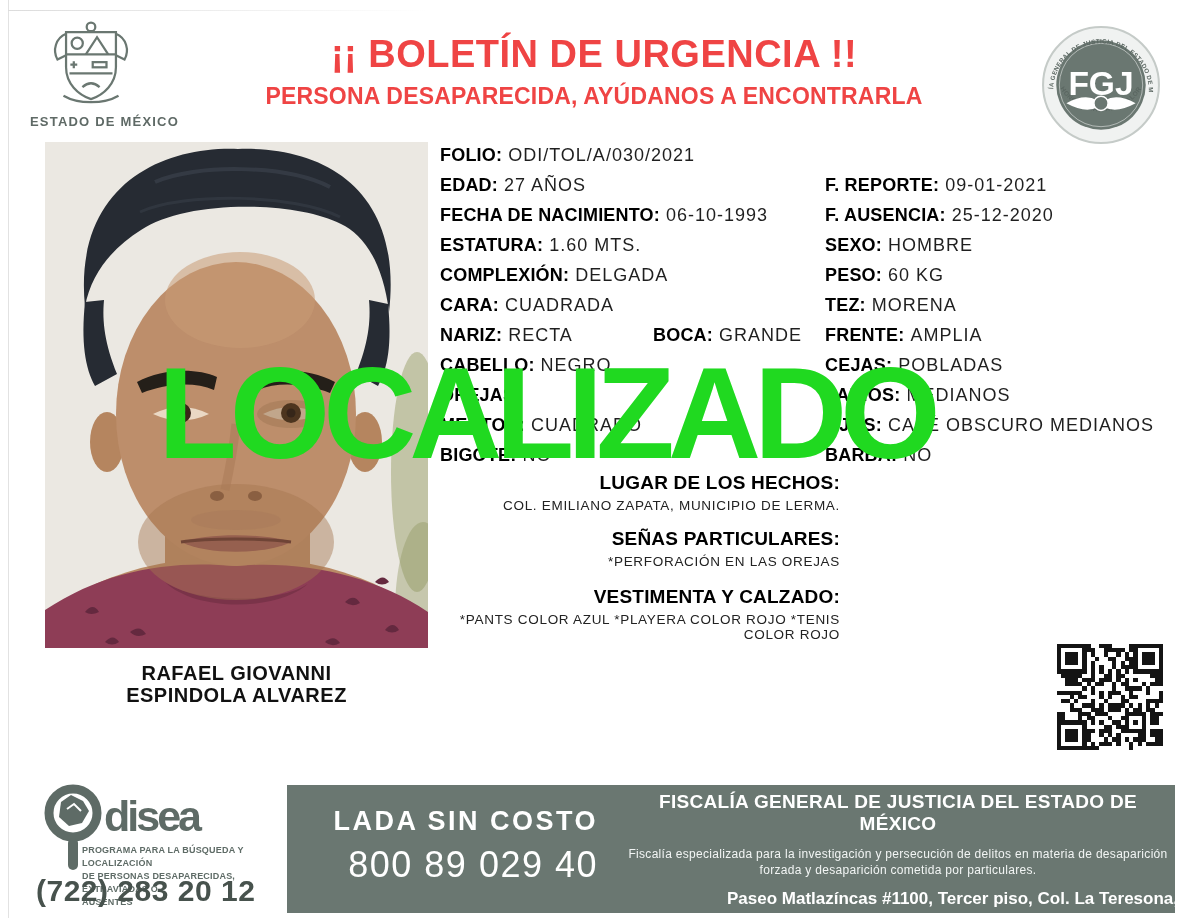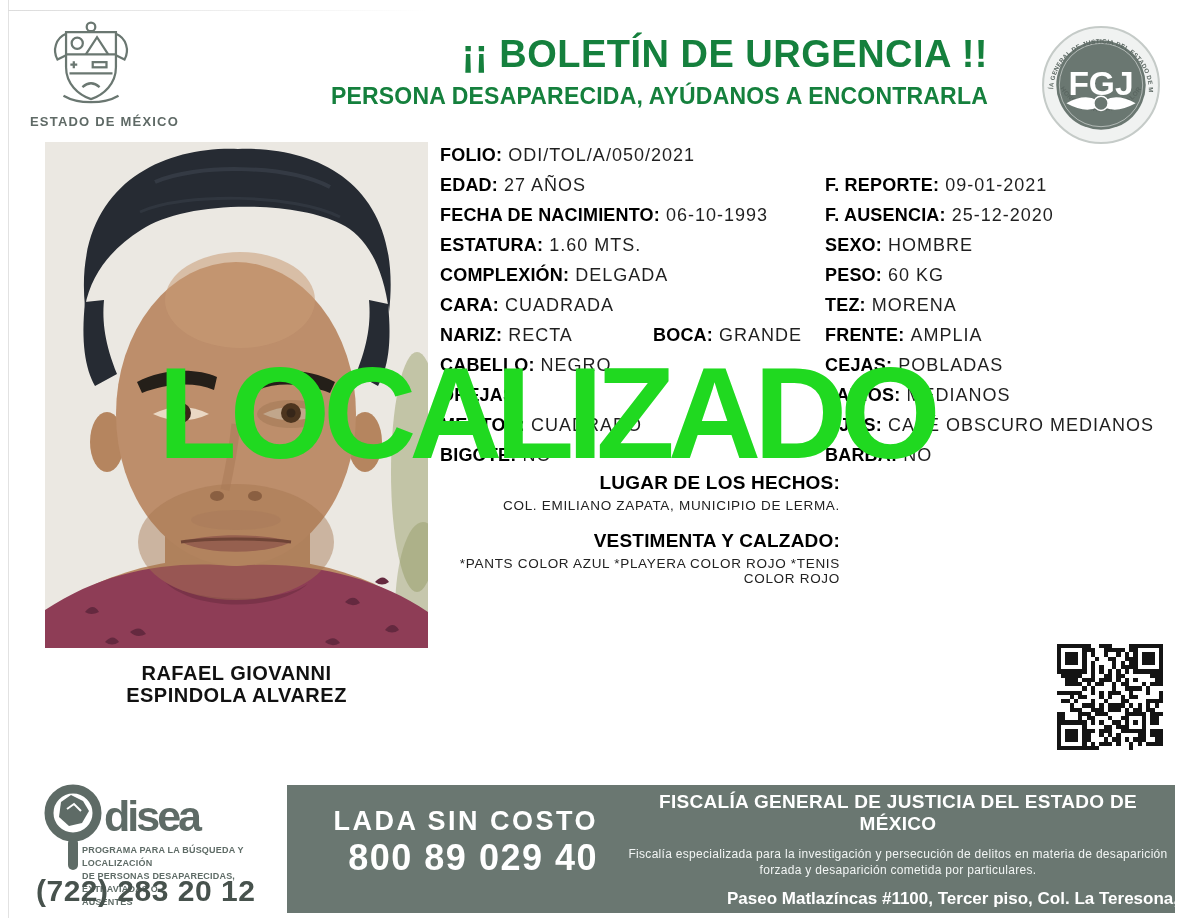--- a/index.html
+++ b/index.html
@@ -10,21 +10,21 @@
   
   .scan-left { position:absolute; left:8px; top:0; bottom:0; width:1px; background:#e2e2e2; }
   .scan-top  { position:absolute; left:8px; top:10px; height:1px; width:420px;
                background:linear-gradient(to right,#dcdcdc,rgba(255,255,255,0)); }
 
   
   .estado-block { position:absolute; left:30px; top:18px; width:170px; text-align:left; }
   .estado-shield { display:block; margin-left:18px; }
   .org-label { margin-top:6px; font-size:13px; font-weight:bold; letter-spacing:1.2px; color:#5f6a66; }
 
-  .title-wrap { position:absolute; left:200px; right:200px; top:33px; text-align:right; color:#15803d; }
+  .title-wrap { position:absolute; left:200px; right:200px; top:33px; text-align:center; color:#ef4444; }
   .main-title { font-size:38px; font-weight:bold; letter-spacing:0.5px; }
   .sub-title  { font-size:23px; font-weight:bold; margin-top:7px; letter-spacing:0.2px; }
 
   .fgj-badge { position:absolute; left:1040px; top:24px; }
 
   
   .photo { position:absolute; left:45px; top:142px; width:383px; height:506px; }
   .person-name { position:absolute; left:40px; top:662px; width:393px; text-align:center;
                  font-size:20px; font-weight:bold; line-height:1.12; color:#111; letter-spacing:0.5px; }
 
@@ -58,21 +58,21 @@
   .odisea-row { display:flex; align-items:flex-start; }
   .odisea-brand { font-size:43px; font-weight:bold; color:#5e6b66; letter-spacing:-3px;
                   line-height:0.95; margin-left:-8px; margin-top:16px; }
   .odisea-caption { position:absolute; left:48px; top:64px; width:200px; font-size:9px; font-weight:bold;
                     color:#5e6b66; line-height:1.45; letter-spacing:0.2px; }
   .odisea-phone { position:absolute; left:2px; top:94px; font-size:30px; font-weight:bold;
                   color:#47524d; letter-spacing:0.5px; }
 
   .lada { position:absolute; left:306px; top:806px; width:292px; text-align:right; color:#fff; z-index:3; }
   .lada-label  { font-size:27px; font-weight:bold; letter-spacing:2.5px; }
-  .lada-number { font-size:36px; font-weight:bold; letter-spacing:1.5px; }
+  .lada-number { font-size:36px; font-weight:normal; letter-spacing:1.5px; margin-top:7px; }
 
   .fgj-footer { position:absolute; left:618px; top:791px; width:560px; text-align:center; color:#fff; z-index:3; }
   .fgj-title   { font-size:19px; font-weight:bold; letter-spacing:0.3px; }
   .fgj-desc    { font-size:12px; margin-top:12px; line-height:1.3; color:#f2f5f4; letter-spacing:0.3px; }
   .fgj-address { font-size:17px; font-weight:bold; margin-top:10px; line-height:1.35; text-align:right; }
 </style>
 </head>
 <body>
 
 <div class="page">
@@ -166,21 +166,21 @@
   </svg>
 
   <div class="person-name">
     <div>RAFAEL GIOVANNI</div>
     <div>ESPINDOLA ALVAREZ</div>
   </div>
 
   <div class="dl dl-left">
     <div class="row">
       <span class="lbl">FOLIO:</span>
-      <span class="val">ODI/TOL/A/050/2021</span>
+      <span class="val">ODI/TOL/A/030/2021</span>
     </div>
     <div class="row">
       <span class="lbl">EDAD:</span>
       <span class="val">27 AÑOS</span>
     </div>
     <div class="row">
       <span class="lbl">FECHA DE NACIMIENTO:</span>
       <span class="val">06-10-1993</span>
     </div>
     <div class="row">
@@ -216,20 +216,24 @@
       <span class="val">CUADRADO</span>
     </div>
     <div class="row">
       <span class="lbl">BIGOTE:</span>
       <span class="val">NO</span>
     </div>
 
     <div class="sec sec-lugar">
       <div class="sec-label">LUGAR DE LOS HECHOS:</div>
       <div class="sec-value">COL. EMILIANO ZAPATA, MUNICIPIO DE LERMA.</div>
+    </div>
+    <div class="sec sec-senas">
+      <div class="sec-label">SEÑAS PARTICULARES:</div>
+      <div class="sec-value">*PERFORACIÓN EN LAS OREJAS</div>
     </div>
     <div class="sec sec-vest">
       <div class="sec-label">VESTIMENTA Y CALZADO:</div>
       <div class="sec-value">*PANTS COLOR AZUL *PLAYERA COLOR ROJO *TENIS COLOR ROJO</div>
     </div>
   </div>
 
   <div class="dl dl-right">
     <div class="row">
       <span class="lbl">F. REPORTE:</span>

